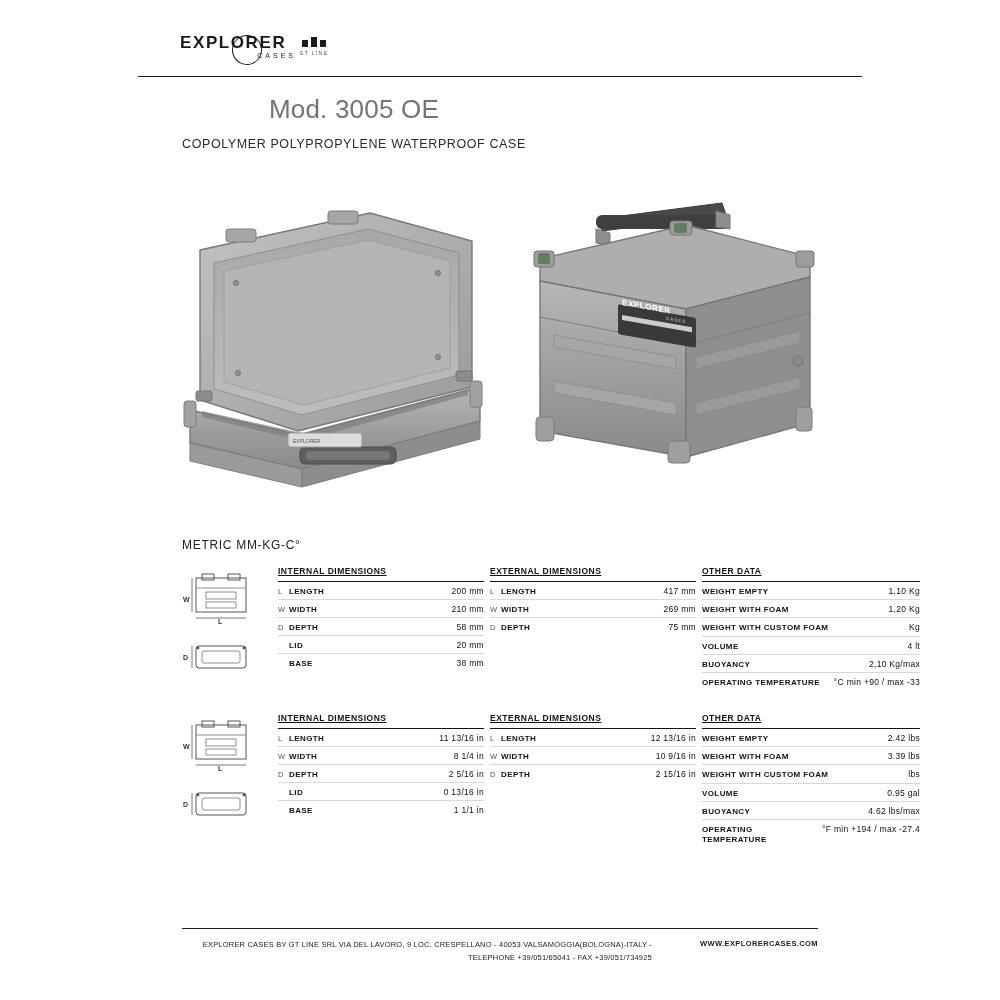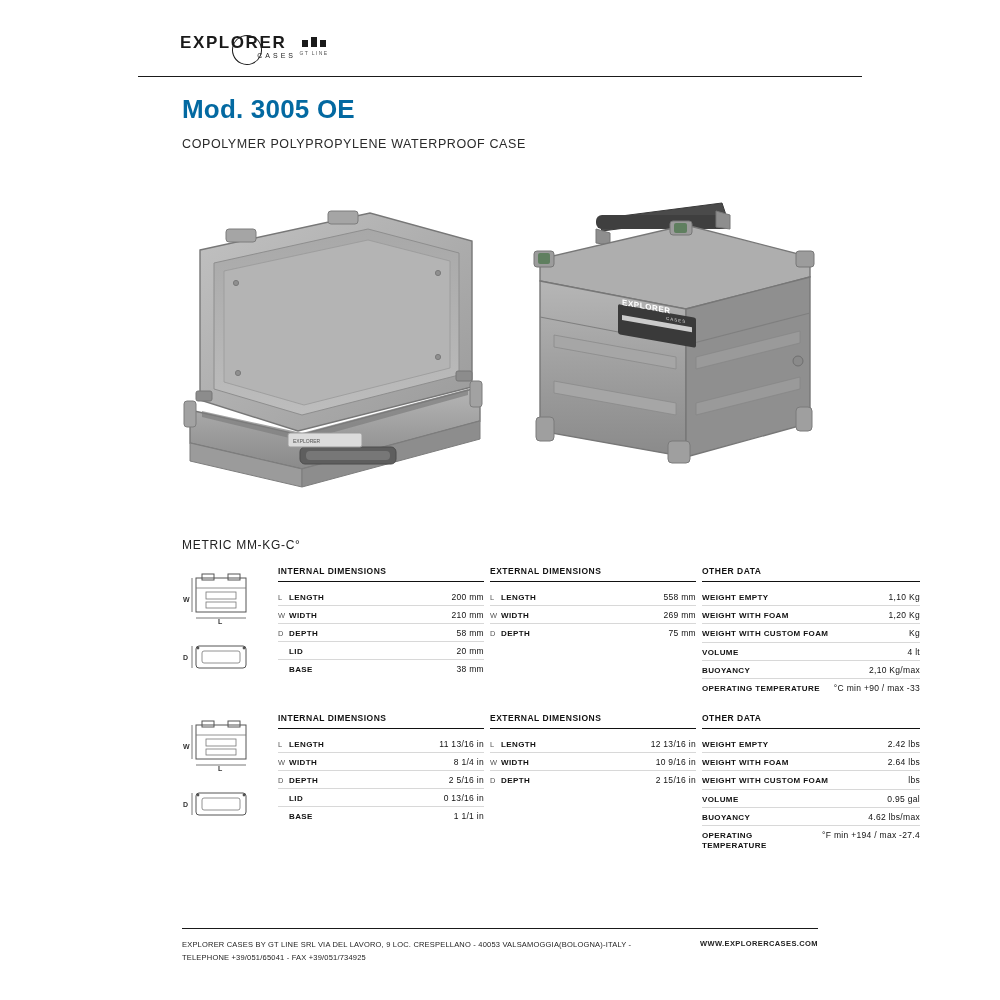--- a/index.html
+++ b/index.html
@@ -95,24 +95,25 @@
   }
 
   
   .title-block {
     position: absolute;
     left: 182px;
     top: 94px;
   }
   .model-title {
     font-size: 26px;
-    font-weight: bold;
+    font-weight: normal;
     letter-spacing: 0.2px;
-    color: #0369a1;
+    color: #737373;
     margin: 0;
+    text-align: center;
   }
   .model-subtitle {
     font-size: 12.5px;
     letter-spacing: 0.6px;
     color: #2a2a2a;
     margin: 12px 0 0 0;
   }
 
   
   .product-area {
@@ -162,21 +163,21 @@
     flex: 0 0 218px;
     margin-right: 0;
   }
   .col-head {
     font-size: 8.5px;
     font-weight: bold;
     letter-spacing: 0.5px;
     color: #111;
     border-bottom: 1px solid #111;
     padding-bottom: 5px;
-    margin-bottom: 6px;
+    text-decoration: underline;
   }
   .row {
     display: flex;
     align-items: baseline;
     border-bottom: 1px solid #d8d8d8;
     padding: 3.5px 0 3.5px 0;
     font-size: 8.5px;
     letter-spacing: 0.3px;
   }
   .row:last-child { border-bottom: none; }
@@ -224,20 +225,21 @@
     display: flex;
     justify-content: space-between;
     align-items: flex-start;
   }
   .footer-left {
     font-size: 7.5px;
     line-height: 1.7;
     letter-spacing: 0.2px;
     color: #222;
     max-width: 470px;
+    text-align: right;
   }
   .footer-right {
     font-size: 7.5px;
     font-weight: bold;
     letter-spacing: 0.4px;
     color: #222;
     padding-top: 0px;
   }
 </style>
 </head>
@@ -433,21 +435,21 @@
           </div>
         </div>
 
         <div class="col">
           <div class="col-head">EXTERNAL DIMENSIONS</div>
           <div class="row">
             <span class="k">
                 <span class="pre">L</span>
                 <span class="label">LENGTH</span>
               </span>
-            <span class="v">558 mm</span>
+            <span class="v">417 mm</span>
           </div>
           <div class="row">
             <span class="k">
                 <span class="pre">W</span>
                 <span class="label">WIDTH</span>
               </span>
             <span class="v">269 mm</span>
           </div>
           <div class="row">
             <span class="k">
@@ -600,21 +602,21 @@
           <div class="row">
             <span class="k">
                 <span class="label">WEIGHT EMPTY</span>
               </span>
             <span class="v">2.42 lbs</span>
           </div>
           <div class="row">
             <span class="k">
                 <span class="label">WEIGHT WITH FOAM</span>
               </span>
-            <span class="v">2.64 lbs</span>
+            <span class="v">3.39 lbs</span>
           </div>
           <div class="row two-line">
             <span class="k">
                 <span class="label">WEIGHT WITH CUSTOM FOAM</span>
               </span>
             <span class="v">lbs</span>
           </div>
           <div class="row">
             <span class="k">
                 <span class="label">VOLUME</span>

